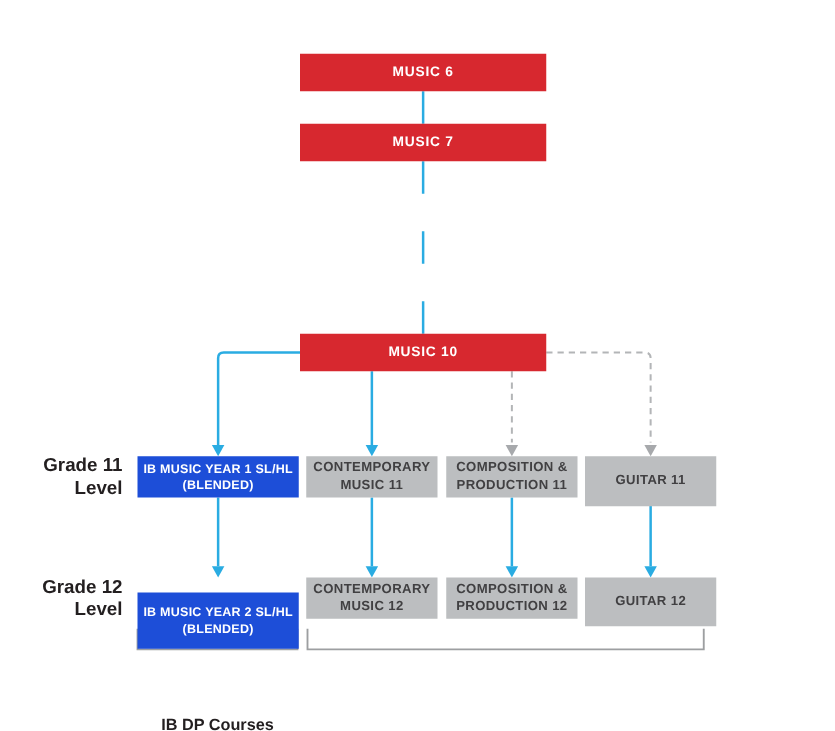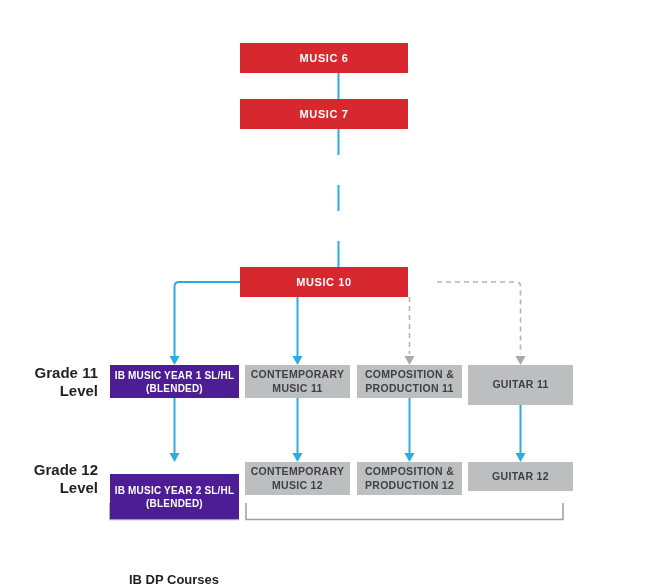--- a/index.html
+++ b/index.html
@@ -14,26 +14,26 @@
   .box{
     position:absolute;
     display:flex;align-items:center;justify-content:center;
     text-align:center;
     font-weight:700;
     white-space:pre-line;
     line-height:1.3;
     box-sizing:border-box;
   }
   .box.red{
-    left:240px;width:168px;height:30px;
+    left:240px;width:197px;height:30px;
     background:#d7282f;color:#ffffff;
     font-size:11px;letter-spacing:0.6px;
   }
   .box.dark{
-    background:#4c1d95;color:#ffffff;
+    background:#1d4ed8;color:#ffffff;
     font-size:10px;letter-spacing:0.2px;
   }
   .box.light{
     background:#bcbec0;color:#414042;
     font-size:10.5px;letter-spacing:0.3px;
   }
   .grade-label{
     position:absolute;left:20px;width:78px;height:33px;
     display:flex;flex-direction:column;justify-content:center;
     text-align:right;
@@ -118,17 +118,17 @@
   <div class="box light" style="left:468px;top:365px;width:105px;height:40px">GUITAR 11</div>
 
   <div class="grade-label" style="top:462px">Grade 12
 Level</div>
   <div class="box dark" style="left:110px;top:474px;width:129px;height:45px">IB MUSIC YEAR 2 SL/HL
 (BLENDED)</div>
   <div class="box light" style="left:245px;top:462px;width:105px;height:33px">CONTEMPORARY
 MUSIC 12</div>
   <div class="box light" style="left:357px;top:462px;width:105px;height:33px">COMPOSITION &amp;
 PRODUCTION 12</div>
-  <div class="box light" style="left:468px;top:462px;width:105px;height:29px">GUITAR 12</div>
+  <div class="box light" style="left:468px;top:462px;width:105px;height:39px">GUITAR 12</div>
 
   <div class="group-label" style="left:110px;width:128px">IB DP Courses</div>
 
 </div>
 
 </body></html>

